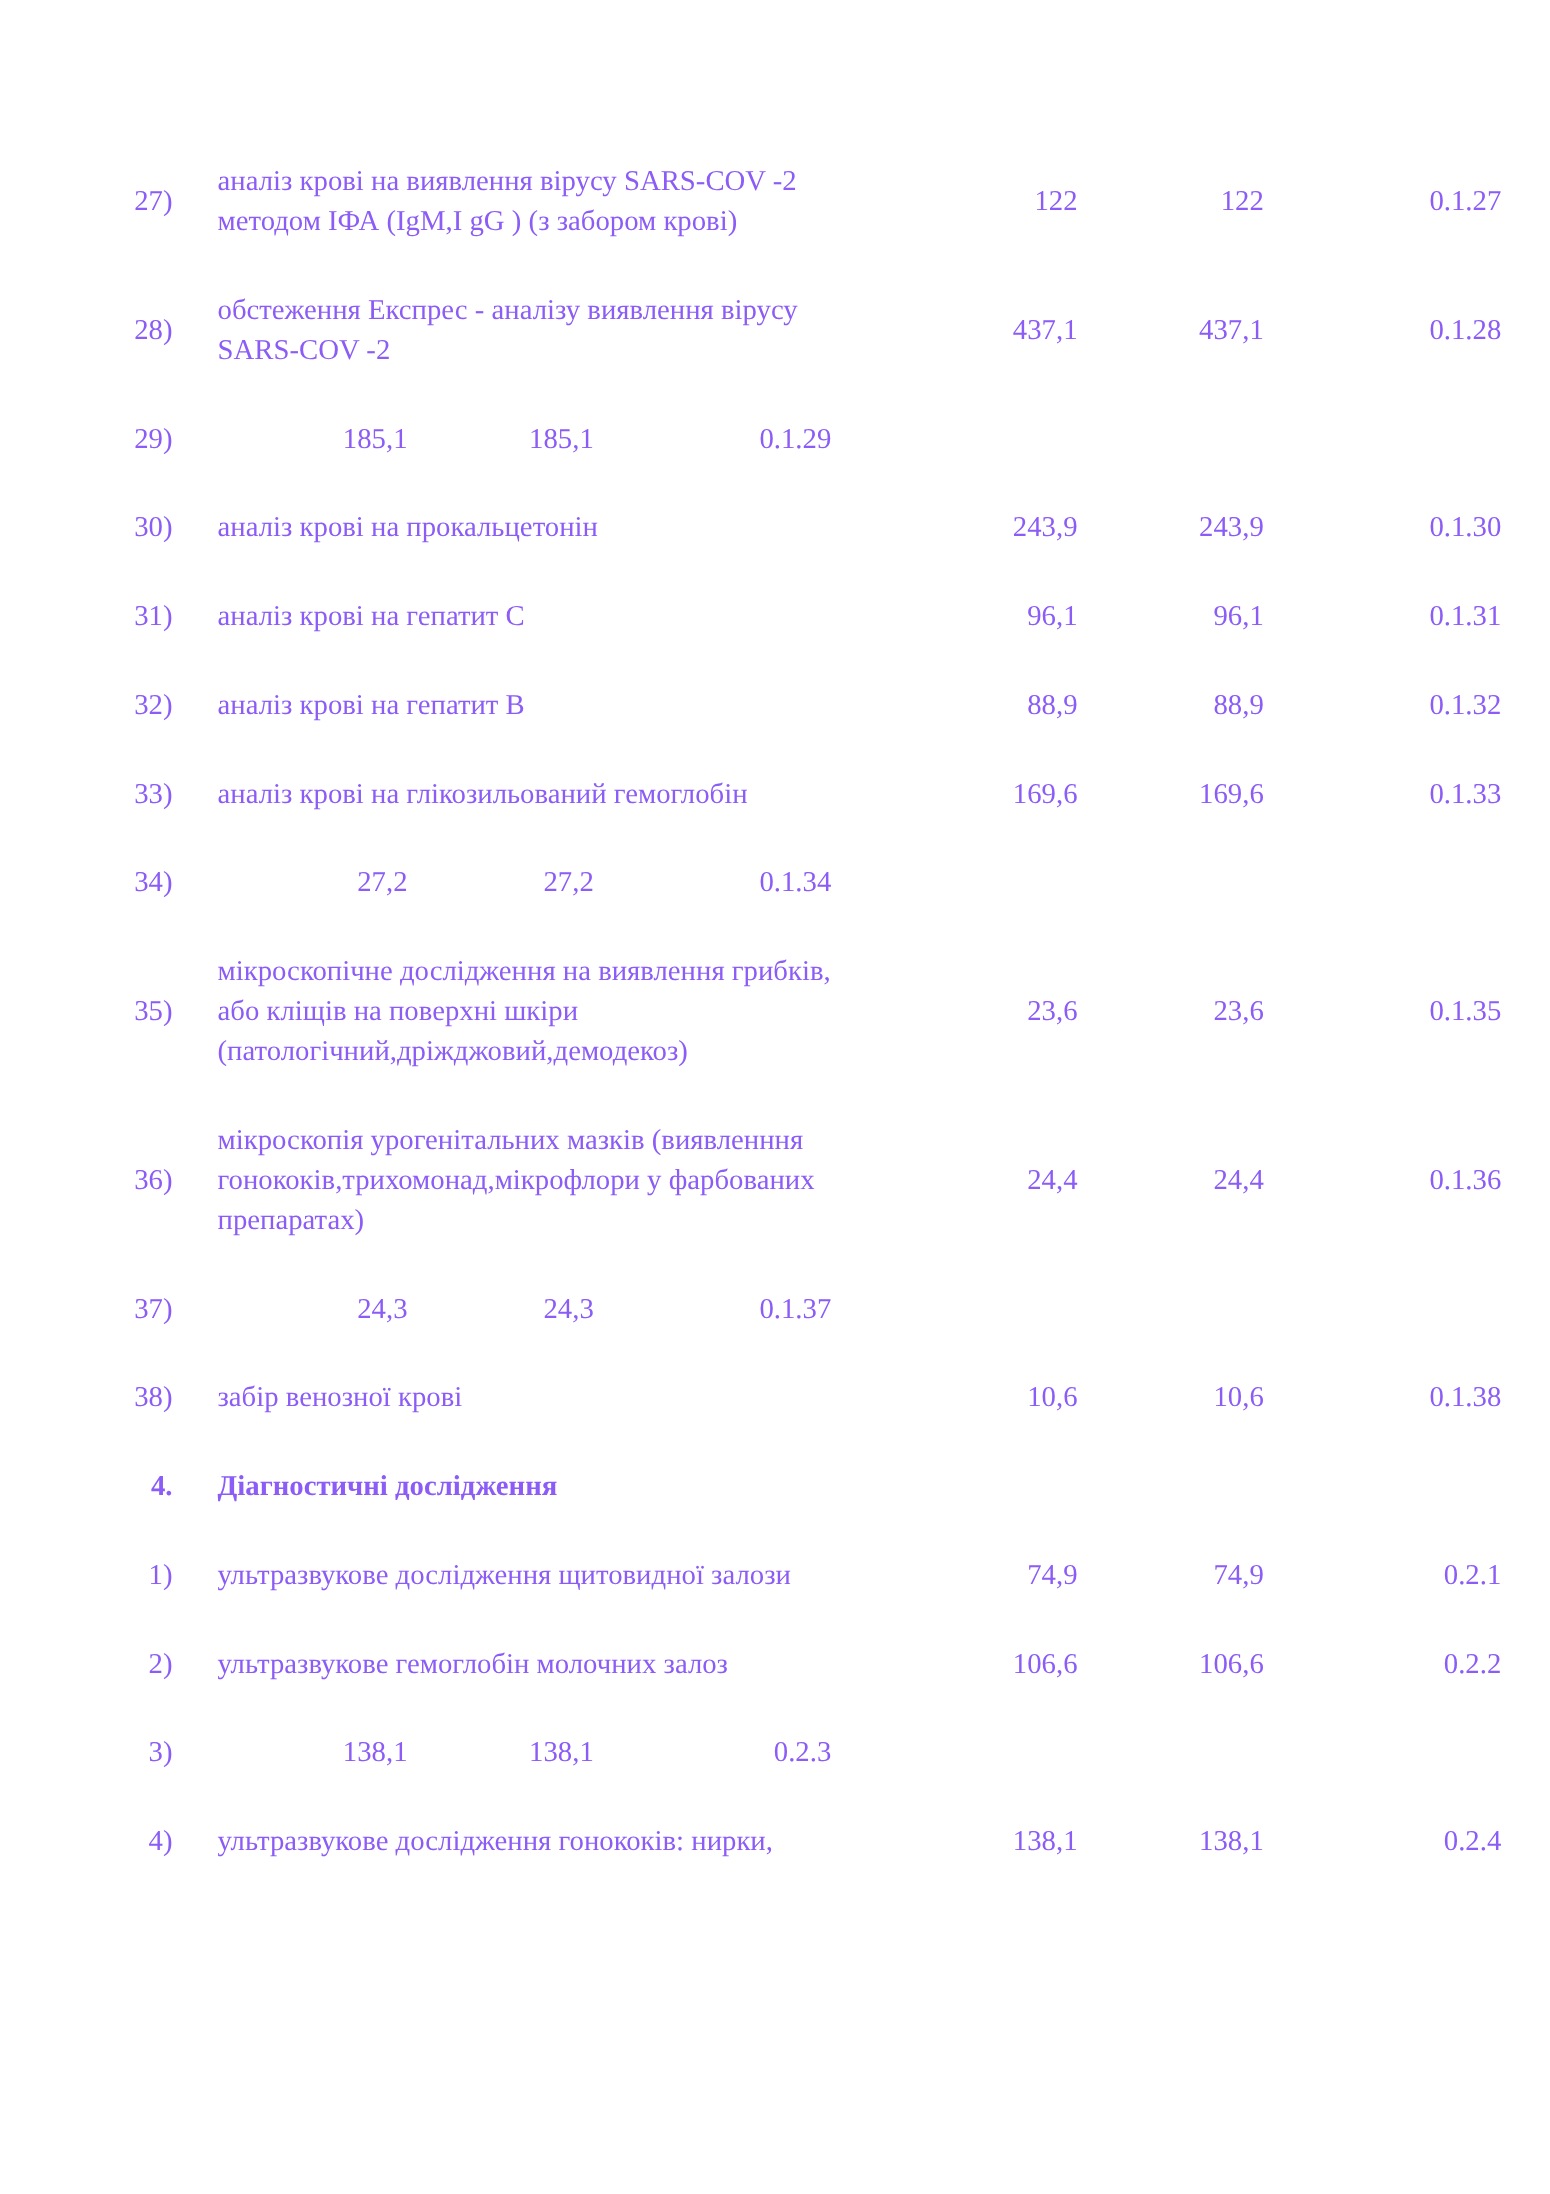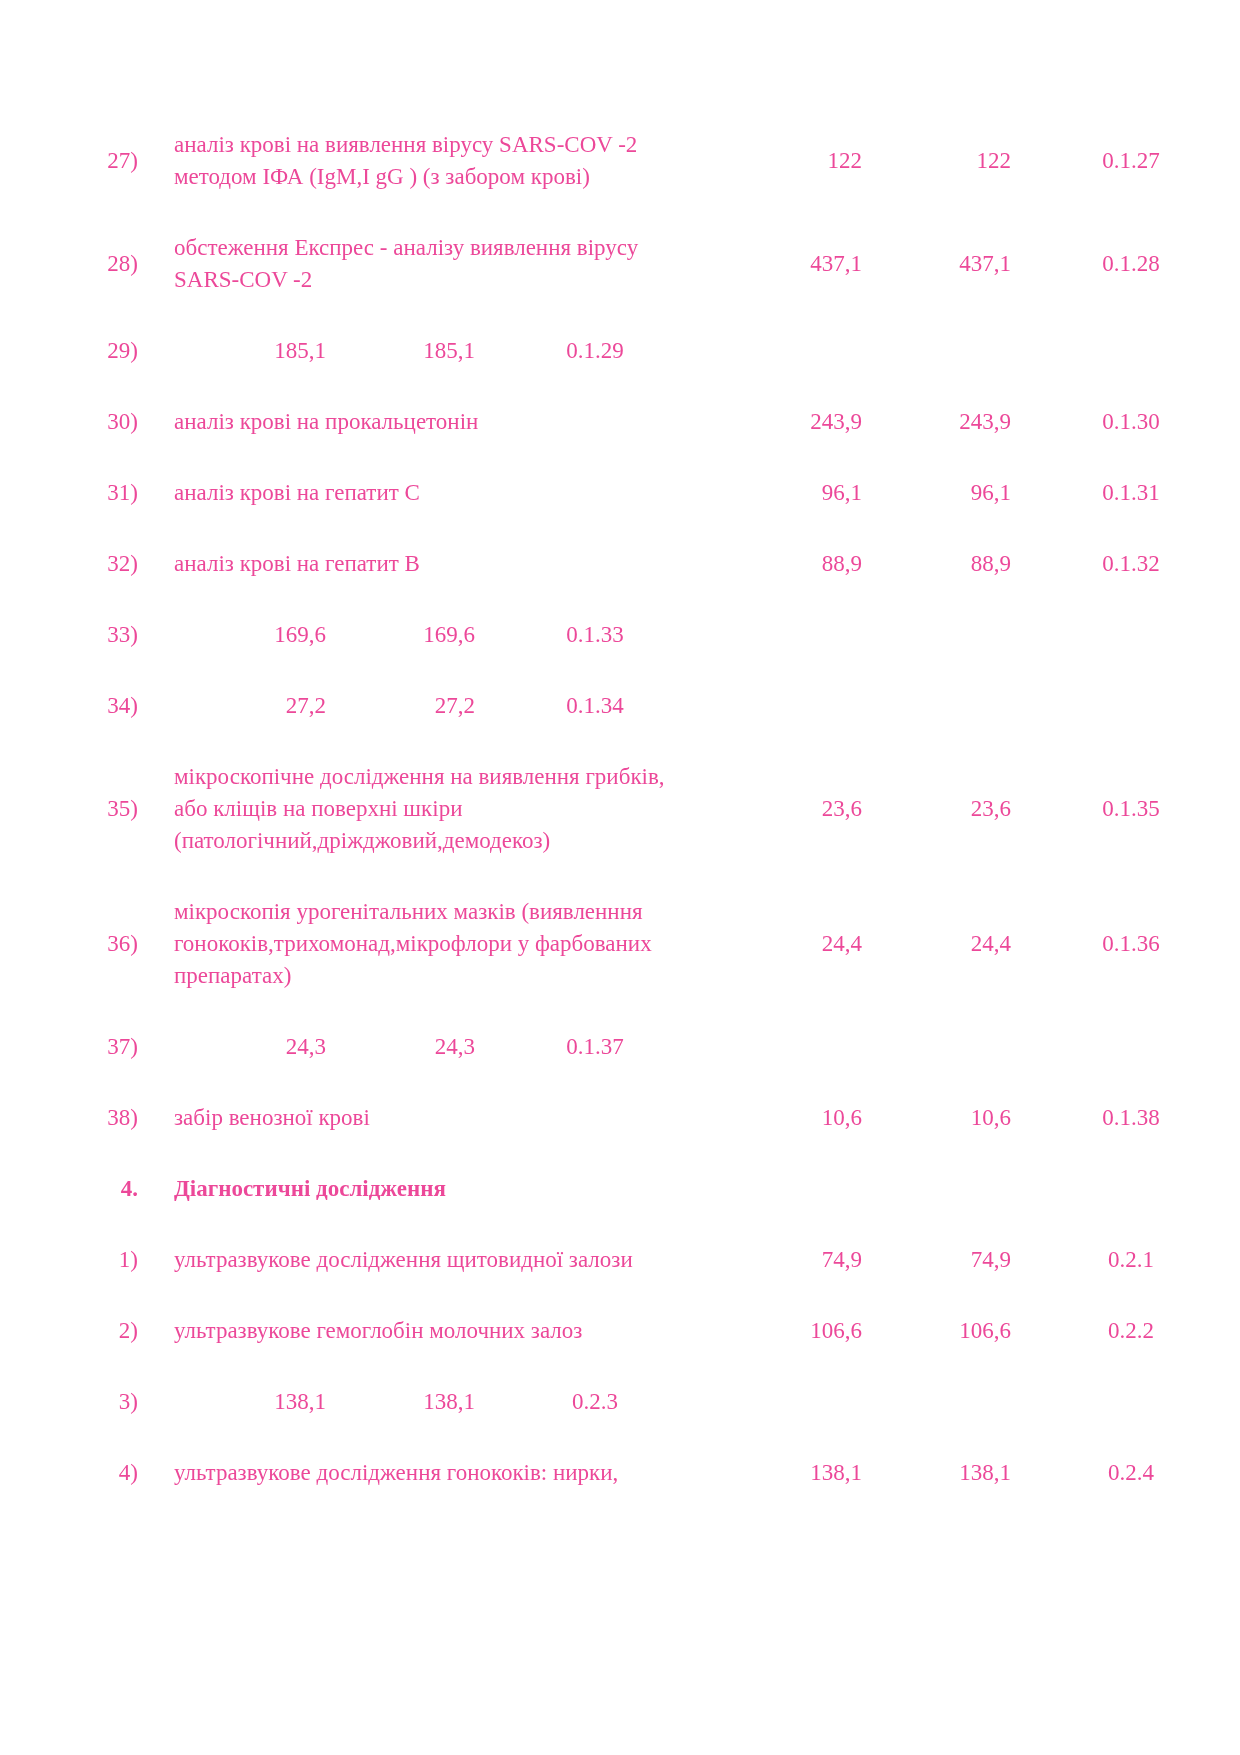--- a/index.html
+++ b/index.html
@@ -1,39 +1,39 @@
 <!DOCTYPE html>
 <html><head>
 <meta charset="utf-8">
 <style>
   html, body { margin: 0; padding: 0; background: #ffffff; }
   .page {
     position: relative;
     width: 1240px;
     height: 1755px;
     background: #ffffff;
-    color: #ec4899;
+    color: #8b5cf6;
     font-family: "Liberation Serif", serif;
     font-size: 23px;
     line-height: 32px;
     padding-top: 129px;
     box-sizing: border-box;
     overflow: hidden;
   }
   .row {
     display: flex;
     align-items: center;
     margin-bottom: 39px;
   }
   .cell { flex-shrink: 0; }
   .num  { width: 48px;  margin-left: 90px; text-align: right; }
   .desc { width: 500px; margin-left: 36px; }
   .p1   { width: 188px; text-align: right; }
   .p2   { width: 149px; text-align: right; }
-  .code { width: 140px; margin-left: 50px; text-align: center; }
+  .code { width: 140px; margin-left: 50px; text-align: right; }
   .section .num, .section .desc { font-weight: bold; }
 </style>
 </head>
 <body>
 
 <div class="page">
 
   <div class="row">
     <div class="cell num">27)</div>
     <div class="cell desc">аналіз крові на виявлення вірусу SARS-COV -2 методом ІФА (IgM,I gG ) (з забором крові)</div>
@@ -76,20 +76,21 @@
   <div class="row">
     <div class="cell num">32)</div>
     <div class="cell desc">аналіз крові на гепатит B</div>
     <div class="cell p1">88,9</div>
     <div class="cell p2">88,9</div>
     <div class="cell code">0.1.32</div>
   </div>
 
   <div class="row">
     <div class="cell num">33)</div>
+    <div class="cell desc">аналіз крові на глікозильований гемоглобін</div>
     <div class="cell p1">169,6</div>
     <div class="cell p2">169,6</div>
     <div class="cell code">0.1.33</div>
   </div>
 
   <div class="row">
     <div class="cell num">34)</div>
     <div class="cell p1">27,2</div>
     <div class="cell p2">27,2</div>
     <div class="cell code">0.1.34</div>

